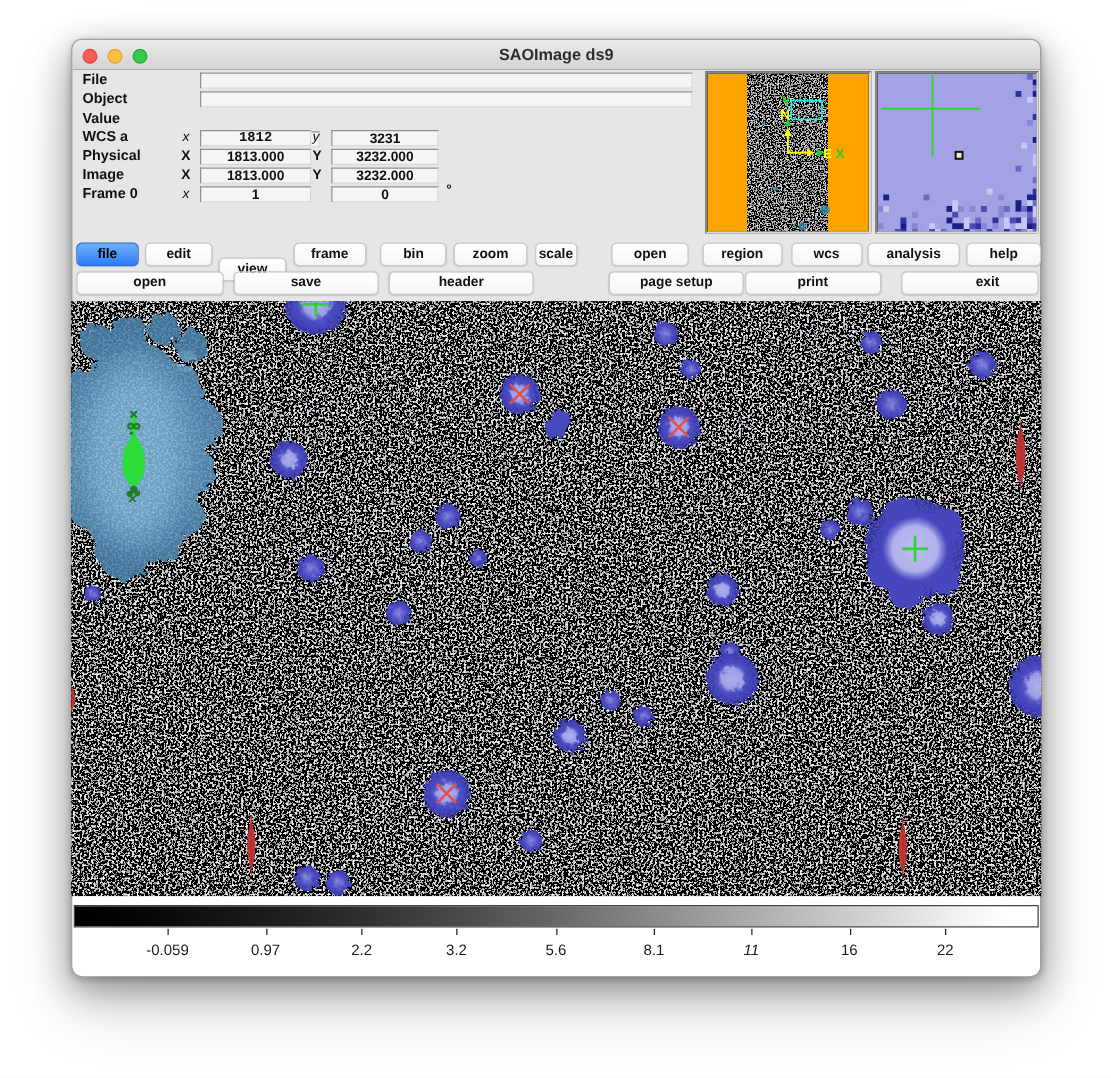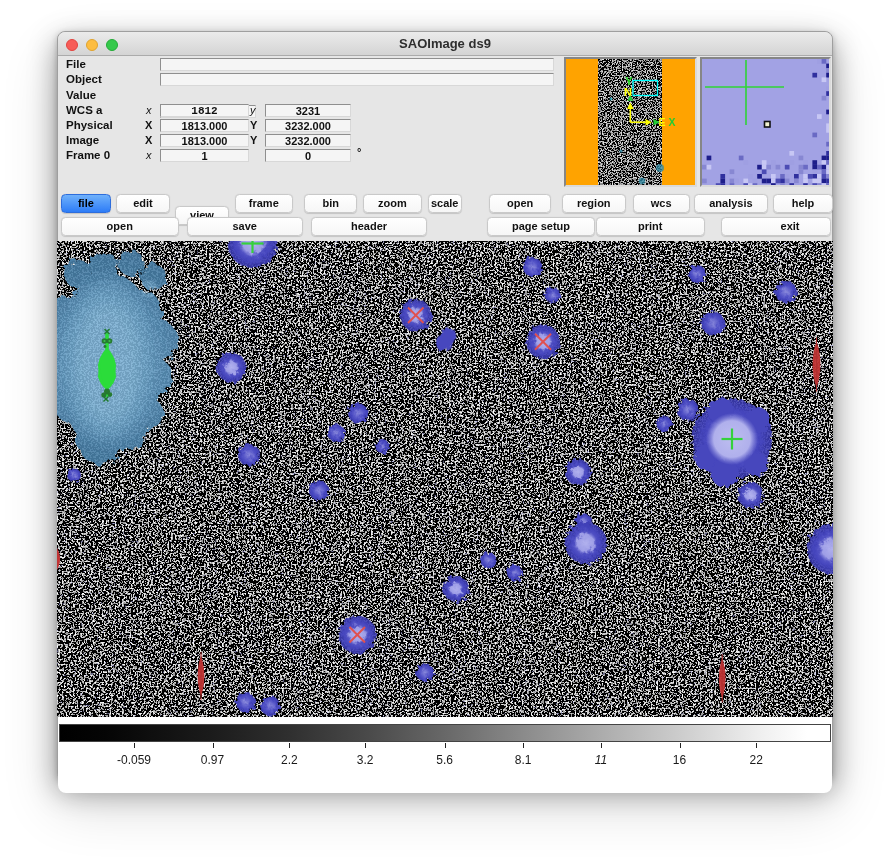--- a/index.html
+++ b/index.html
@@ -18,21 +18,21 @@
  text-align:center;line-height:12px;}
 .axl{position:absolute;font-size:11px;font-weight:700;color:#111;}
 
 .frame{position:absolute;border:2px inset #dadada;background:#000;}
 
 .btn{position:absolute;height:19px;background:linear-gradient(#ffffff,#f6f6f6);border:1px solid #c9c9c9;
  border-radius:4.5px;font-size:11px;font-weight:700;color:#111;text-align:center;line-height:17px;
  box-shadow:0 0.5px 1px rgba(0,0,0,.15);}
 .sel{background:linear-gradient(#6fb1fb,#2d7cf7);border-color:#2d6ddc;color:#000;}
 
-#bottom{position:absolute;left:0;top:685px;width:774px;height:76px;background:#ffffff;border-radius:0 0 8px 8px;}
+#bottom{position:absolute;left:0;top:685px;width:774px;height:64px;background:#ffffff;border-radius:0 0 8px 8px;}
 #cbar{position:absolute;left:1px;top:7px;width:772px;height:18px;border:1px solid #444;
  background:linear-gradient(90deg,#000 0%,#050505 6%,#1c1c1c 20%,#303030 30%,#4a4a4a 40%,#686868 50%,#8a8a8a 60%,#ababab 70%,#cecece 81%,#efefef 91%,#fff 97%);}
 .tick{position:absolute;top:26px;width:1px;height:5px;background:#222;}
 .cl{position:absolute;top:36px;width:60px;margin-left:-30px;text-align:center;font-size:12px;color:#1a1a1a;}
 </style></head>
 <body>
 <div id="win">
  <div id="titlebar">
   <div class="tl" style="left:7.5px;background:#f75d58;border:0.5px solid #e2443f;"></div>
   <div class="tl" style="left:27.5px;background:#fdbd40;border:0.5px solid #e0a32e;"></div>

